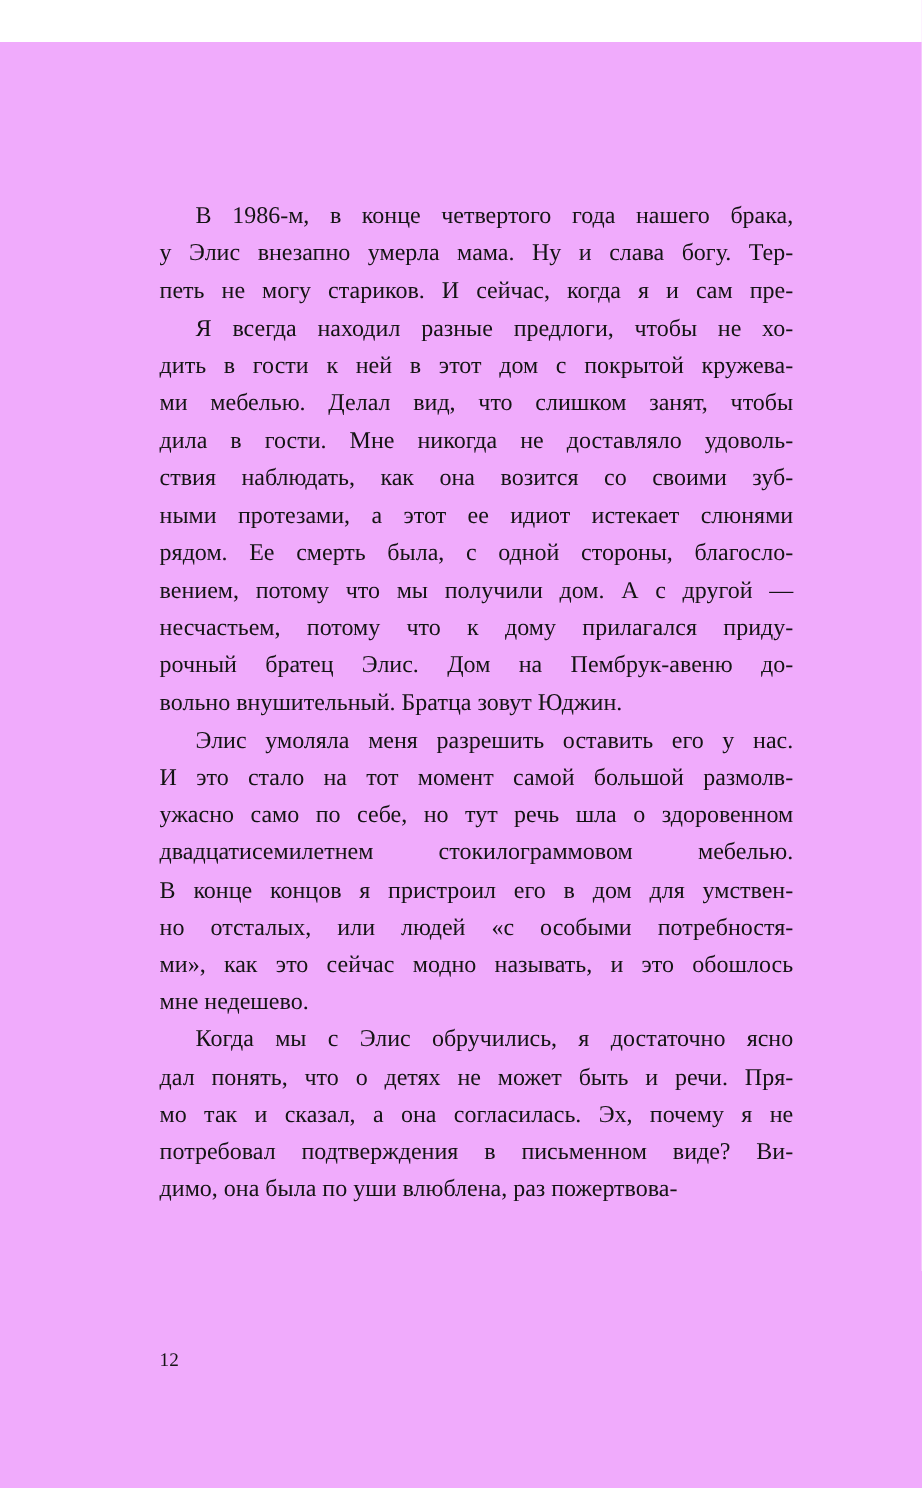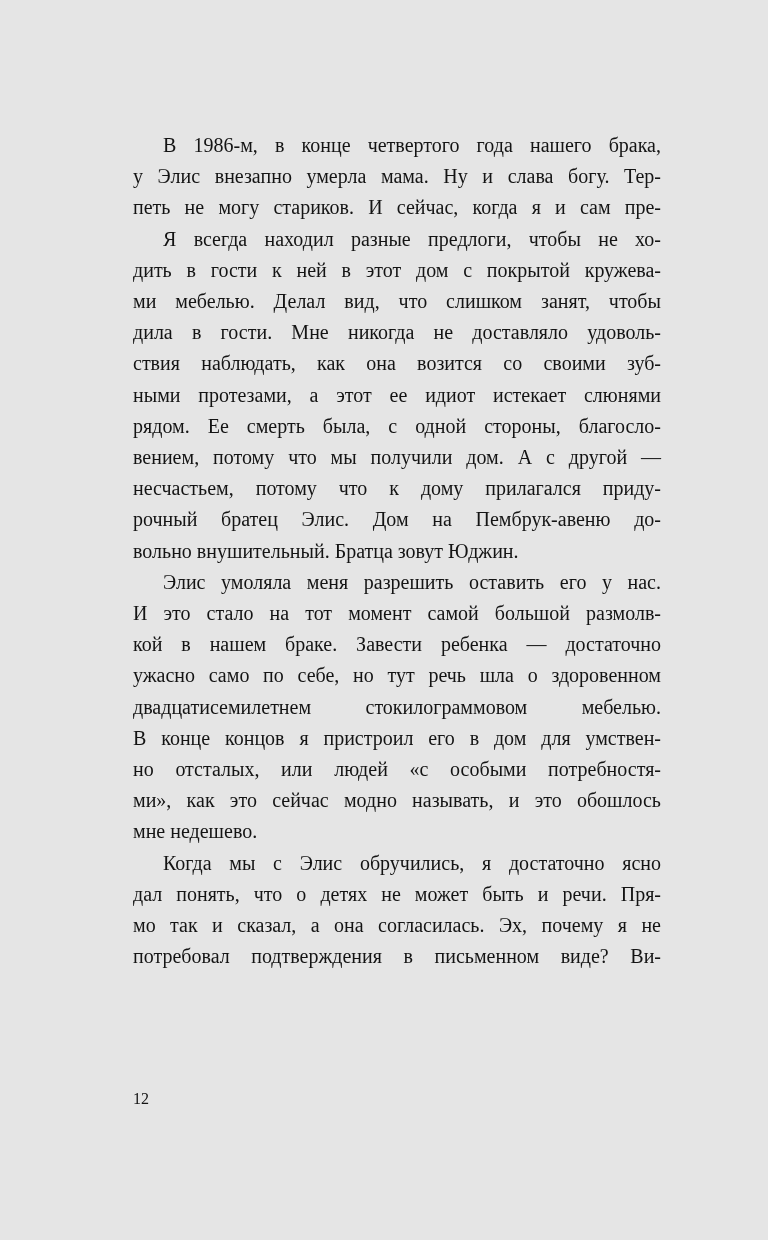--- a/index.html
+++ b/index.html
@@ -11,21 +11,22 @@
     width: 768px;
     height: 1240px;
     position: relative;
     font-family: "Liberation Serif", "DejaVu Serif", serif;
     color: #141414;
     overflow: hidden;
   }
   .book-page {
     position: absolute;
     inset: 0;
-    background: #e5e5e5;
+    background: #f0abfc;
+    margin-top: 35px;
   }
   .text-block {
     position: absolute;
     left: 133px;
     top: 130px;
     width: 528px;
     font-size: 20px;
     line-height: 31.2px;
   }
   .paragraph {
@@ -72,29 +73,29 @@
         <div class="line">ными протезами, а этот ее идиот истекает слюнями</div>
         <div class="line">рядом. Ее смерть была, с одной стороны, благосло-</div>
         <div class="line">вением, потому что мы получили дом. А с другой —</div>
         <div class="line">несчастьем, потому что к дому прилагался приду-</div>
         <div class="line">рочный братец Элис. Дом на Пембрук-авеню до-</div>
         <div class="line last">вольно внушительный. Братца зовут Юджин.</div>
       </div>
       <div class="paragraph">
         <div class="line first">Элис умоляла меня разрешить оставить его у нас.</div>
         <div class="line">И это стало на тот момент самой большой размолв-</div>
-        <div class="line">кой в нашем браке. Завести ребенка — достаточно</div>
         <div class="line">ужасно само по себе, но тут речь шла о здоровенном</div>
         <div class="line">двадцатисемилетнем стокилограммовом мебелью.</div>
         <div class="line">В конце концов я пристроил его в дом для умствен-</div>
         <div class="line">но отсталых, или людей «с особыми потребностя-</div>
         <div class="line">ми», как это сейчас модно называть, и это обошлось</div>
         <div class="line last">мне недешево.</div>
       </div>
       <div class="paragraph">
         <div class="line first">Когда мы с Элис обручились, я достаточно ясно</div>
         <div class="line">дал понять, что о детях не может быть и речи. Пря-</div>
         <div class="line">мо так и сказал, а она согласилась. Эх, почему я не</div>
         <div class="line">потребовал подтверждения в письменном виде? Ви-</div>
+        <div class="line last">димо, она была по уши влюблена, раз пожертвова-</div>
       </div>
     </div>
   <div class="page-number">12</div>
 </div>
 
 </body></html>

